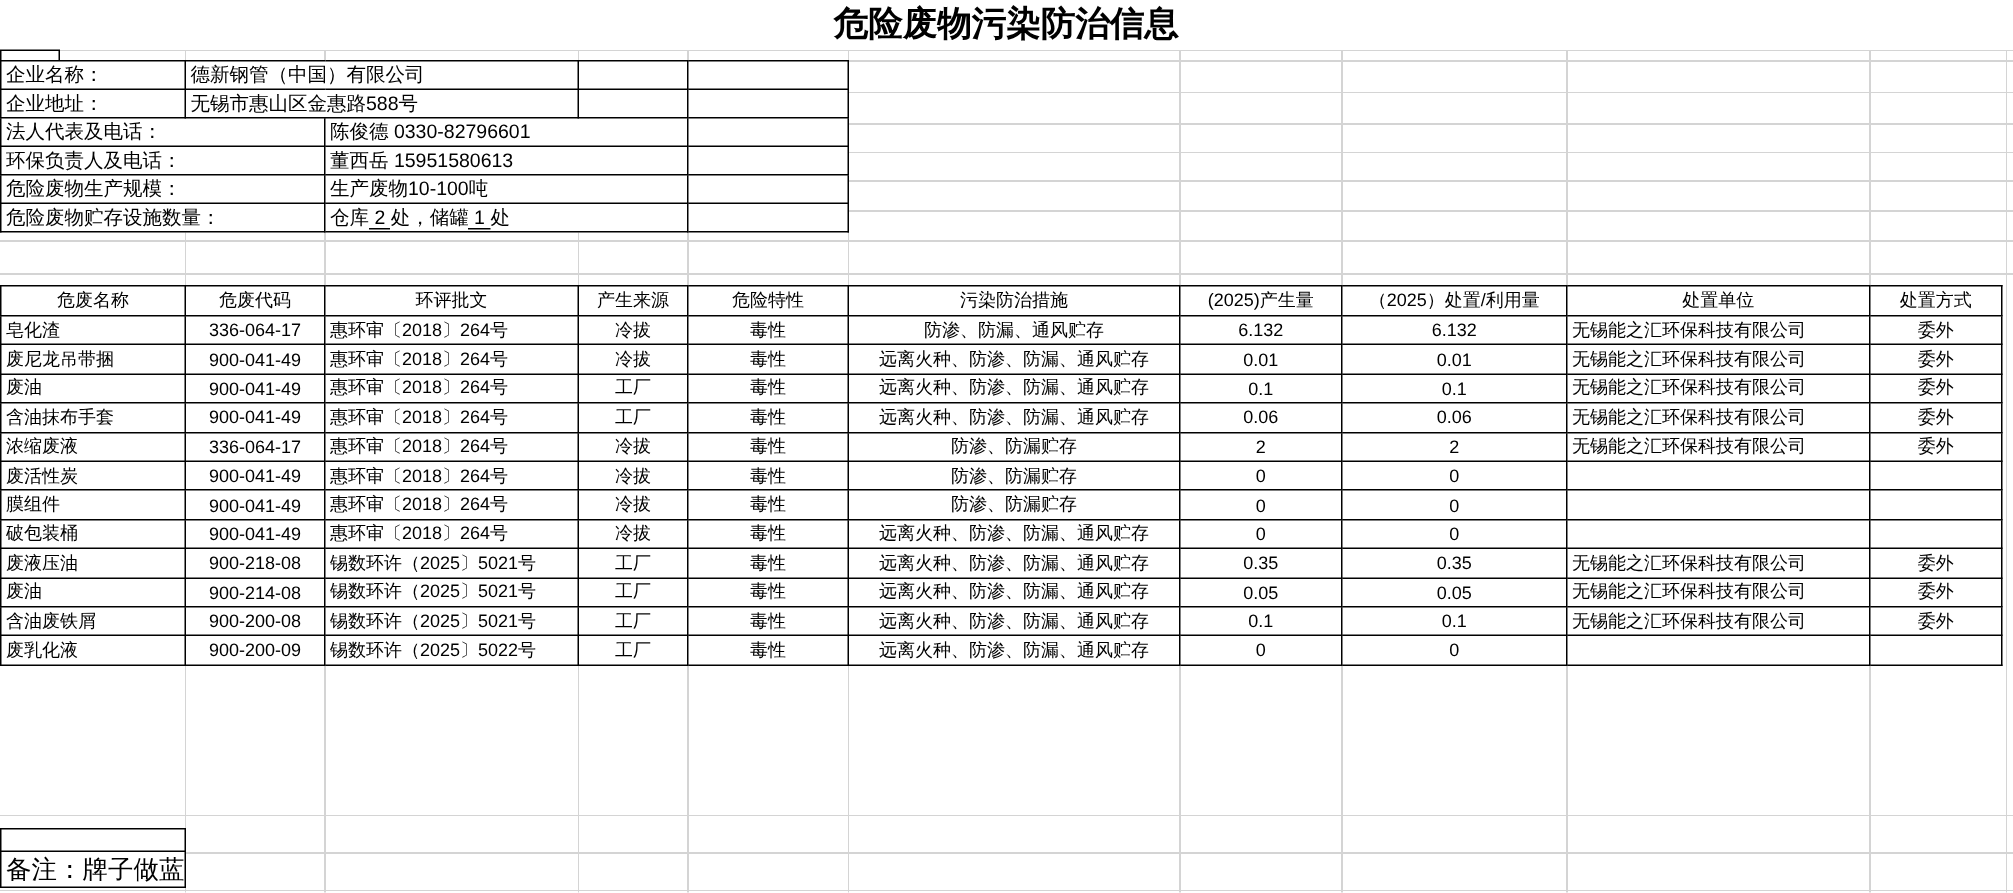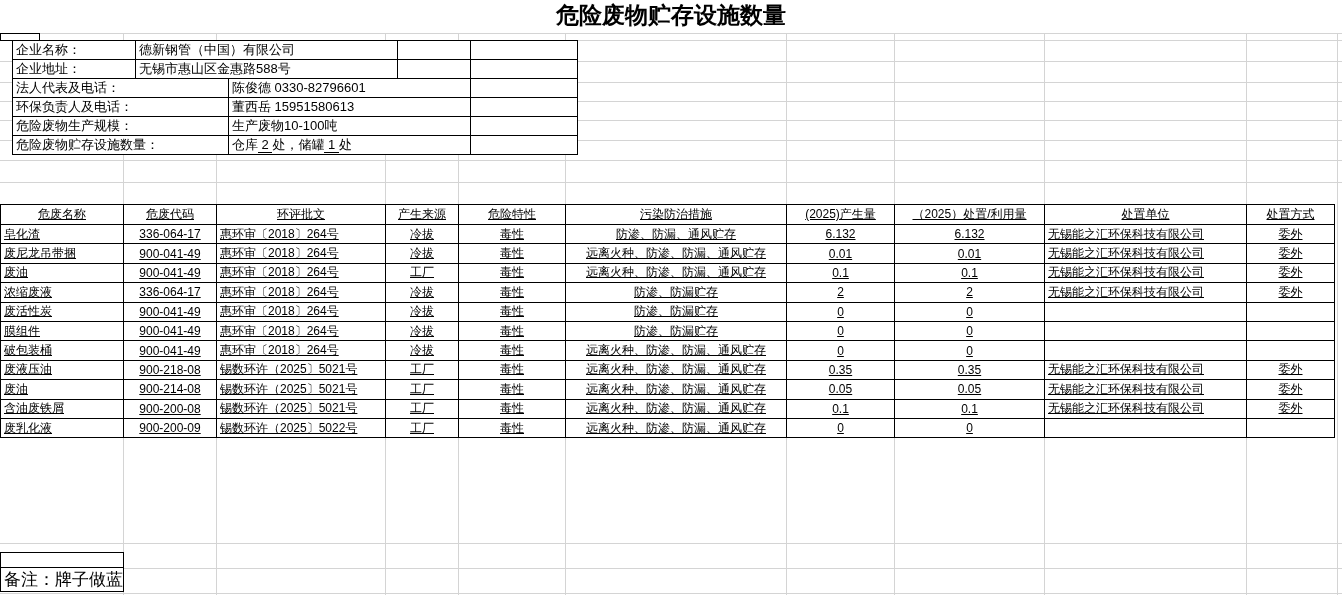--- a/index.html
+++ b/index.html
@@ -19,26 +19,26 @@
   }
   td,th {
     border:1px solid #000000; padding:0 3px; overflow:hidden; white-space:nowrap;
     font-weight:normal; font-size:12px; color:#000000;
   }
   .tiny-box {
     position:absolute; left:0; top:33px; width:38px; height:6px;
     border:1px solid #000; background:#fff; z-index:1;
   }
   
-  .info-a { left:12px; top:40px; width:565px; }
+  .info-a { left:0; top:40px; width:565px; }
   .info-a td { font-size:13px; height:18px; }
   .info-b { left:0; top:160px; width:786px;margin-top:44px; }
   .info-b td { font-size:13px; height:19px; }
   
-  .waste { left:0; top:204px; width:1334px;text-decoration:underline; }
+  .waste { left:0; top:190px; width:1334px; }
   .waste thead th { height:19px; text-align:center; font-size:12px; }
   .waste tbody td { height:18.4px; text-align:center; }
   .waste tbody td:nth-child(1),
   .waste tbody td:nth-child(3),
   .waste tbody td:nth-child(9) { text-align:left; }
   
   .note { left:0; top:552px; width:123px; }
   .note td { height:14px; font-size:17px; }
   .u { border-bottom:1px solid #000; }
 </style>
@@ -65,21 +65,21 @@
     <line x1="0" y1="120.5" x2="1342" y2="120.5"></line>
     <line x1="0" y1="140.5" x2="1342" y2="140.5"></line>
     <line x1="0" y1="160.5" x2="1342" y2="160.5"></line>
     <line x1="0" y1="182.5" x2="1342" y2="182.5"></line>
     <line x1="0" y1="543.5" x2="1342" y2="543.5"></line>
     <line x1="0" y1="568.5" x2="1342" y2="568.5"></line>
     <line x1="0" y1="593.5" x2="1342" y2="593.5"></line>
   </g>
 </svg>
 
-<div class="page-title">危险废物贮存设施数量</div>
+<div class="page-title">危险废物污染防治信息</div>
 
 <div class="tiny-box"></div>
 
 <table class="info-a">
   <colgroup>
       <col style="width:123px">
       <col style="width:93px">
       <col style="width:169px">
       <col style="width:73px">
       <col style="width:107px">
@@ -191,20 +191,32 @@
         <td>惠环审〔2018〕264号</td>
         <td>工厂</td>
         <td>毒性</td>
         <td>远离火种、防渗、防漏、通风贮存</td>
         <td>0.1</td>
         <td>0.1</td>
         <td>无锡能之汇环保科技有限公司</td>
         <td>委外</td>
       </tr>
       <tr>
+        <td>含油抹布手套</td>
+        <td>900-041-49</td>
+        <td>惠环审〔2018〕264号</td>
+        <td>工厂</td>
+        <td>毒性</td>
+        <td>远离火种、防渗、防漏、通风贮存</td>
+        <td>0.06</td>
+        <td>0.06</td>
+        <td>无锡能之汇环保科技有限公司</td>
+        <td>委外</td>
+      </tr>
+      <tr>
         <td>浓缩废液</td>
         <td>336-064-17</td>
         <td>惠环审〔2018〕264号</td>
         <td>冷拔</td>
         <td>毒性</td>
         <td>防渗、防漏贮存</td>
         <td>2</td>
         <td>2</td>
         <td>无锡能之汇环保科技有限公司</td>
         <td>委外</td>

